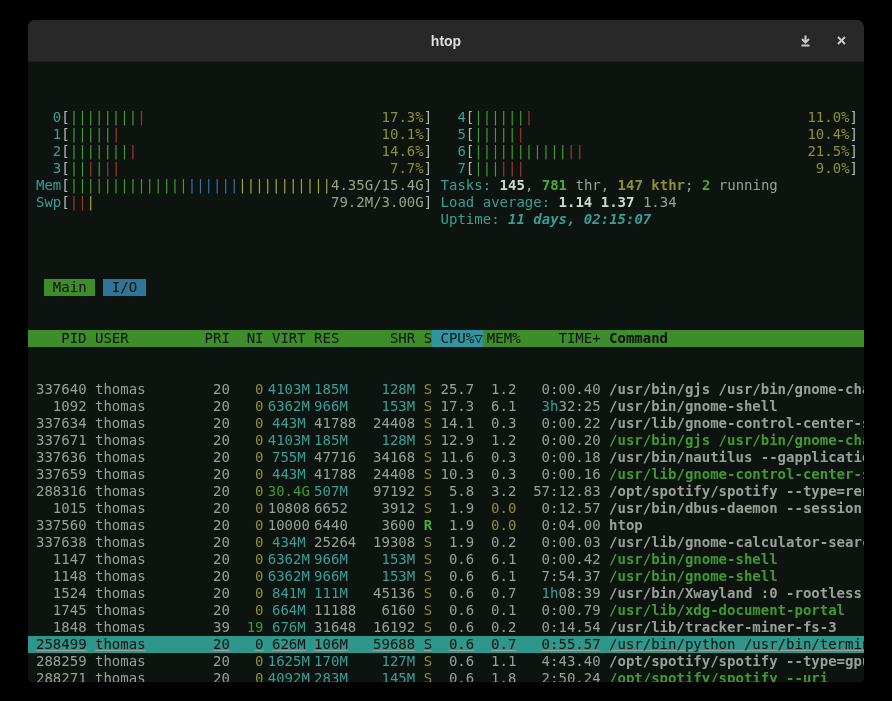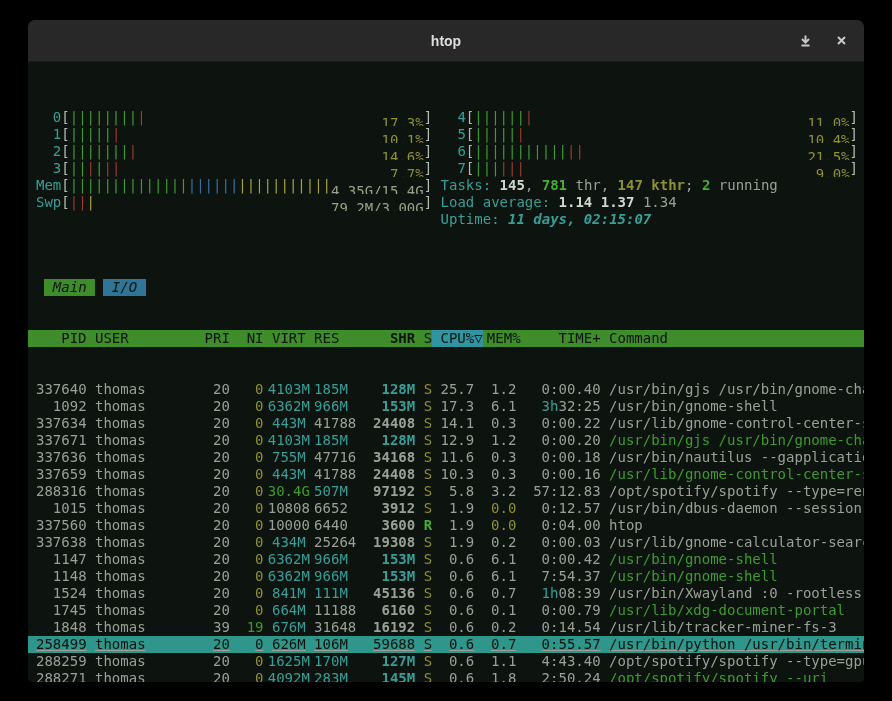--- a/index.html
+++ b/index.html
@@ -24,53 +24,53 @@
   
   .meters{display:flex;}
   .mcol{display:flex;flex-direction:column;}
   .mcol-left{width:47ch;margin-left:8px;}
   .mcol-right{flex:1;margin-left:1ch;margin-right:6px;}
   .mline{height:17px;display:flex;}
   .mlabel{width:3ch;text-align:right;color:var(--cyan);}
   .mbrk{color:#b6bbb2;}
   .mbody{flex:1;position:relative;overflow:hidden;}
   .mbars{white-space:pre;}
-  .mval{position:absolute;right:0;top:6px;}
+  .mval{position:absolute;right:0;top:0;}
   .bar-green{color:var(--green);} .bar-red{color:var(--red);} .bar-blue{color:var(--blue);} .bar-yellow{color:#a7a23a;}
   .sline{height:17px;}
   
   .c-fg{color:var(--fg);} .c-cyan{color:var(--cyan);} .c-cyanb{color:var(--cyan);font-weight:bold;font-style:italic;}
   .c-green{color:var(--green);} .c-greenb{color:#46ae35;font-weight:bold;}
   .c-olive{color:var(--olive);} .c-oliveb{color:var(--olive);font-weight:bold;}
   .c-white{color:var(--white);font-weight:bold;} .c-pale{color:var(--pale);}
   
   .tabs{height:17px;margin-top:17px;padding-left:8px;display:flex;}
-  .tab{padding:0 1ch;cursor:default;font-style:italic;}
+  .tab{padding:0 1ch;cursor:default;}
   .tab-gap{width:1ch;} .tab-indent{width:1ch;}
   .tab-active{background:var(--hdr-green);color:var(--dark);}
   .tab-io{background:var(--tab-blue);color:var(--dark);}
   
   .phdr{height:17px;background:var(--hdr-green);color:var(--dark);display:flex;padding-left:8px;}
   .prow{height:17px;display:flex;padding-left:8px;}
   .prow.sel{background:var(--sel);text-decoration:underline;}
   .prow.sel span{color:var(--dark) !important;font-weight:normal !important;}
   .cell{display:inline-block;overflow:hidden;}
   .col-pid{width:6ch;text-align:right;}
   .col-user{width:10ch;text-align:left;padding-left:1ch;}
   .col-pri{width:7ch;text-align:right;}
   .col-ni{width:4ch;text-align:right;}
   .col-virt{width:6ch;text-align:center;}
   .col-res{width:6ch;}
-  .col-shr{width:6ch;text-align:right;font-weight:bold;}
+  .col-shr{width:6ch;text-align:right;}
   .col-s{width:2ch;text-align:right;}
   .col-cpu{width:6ch;text-align:right;padding-right:1ch;}
   .col-cpu-h{width:6ch;text-align:right;padding-right:0;}
   .col-mem{width:5ch;text-align:center;}
   .col-time{width:9ch;text-align:right;}
-  .col-cmd{flex:1;text-align:left;padding-left:1ch;white-space:pre;overflow:hidden;}
+  .col-cmd{flex:1;text-align:left;padding-left:1ch;white-space:pre;overflow:hidden;font-weight:bold;}
   .hcell{display:inline-block;}
   .sort{background:var(--sort-bg);}
 </style>
 </head>
 <body>
 
 <div class="desktop">
   <div class="window">
 
     <div class="titlebar">

